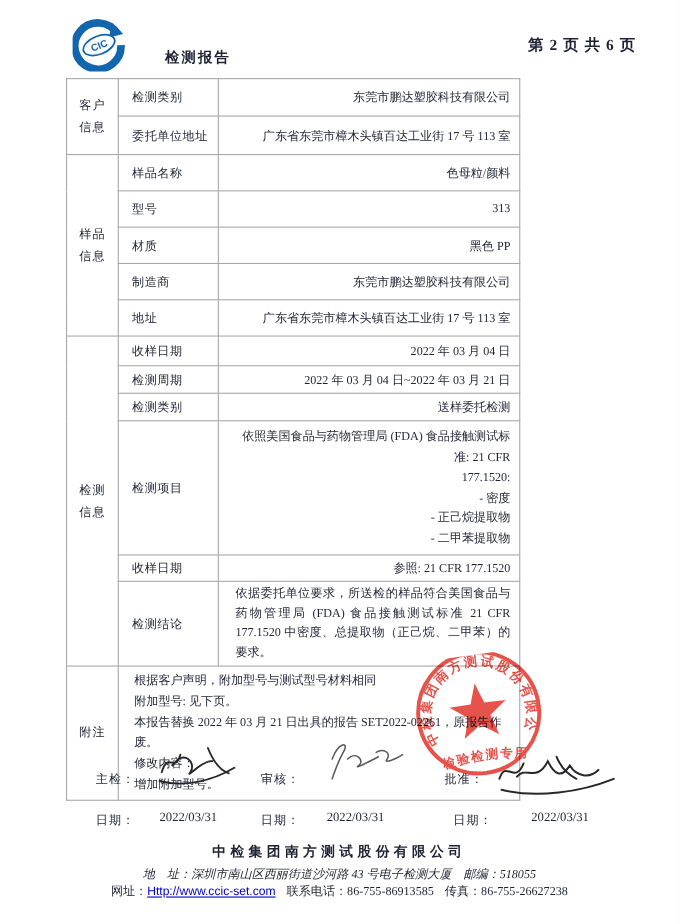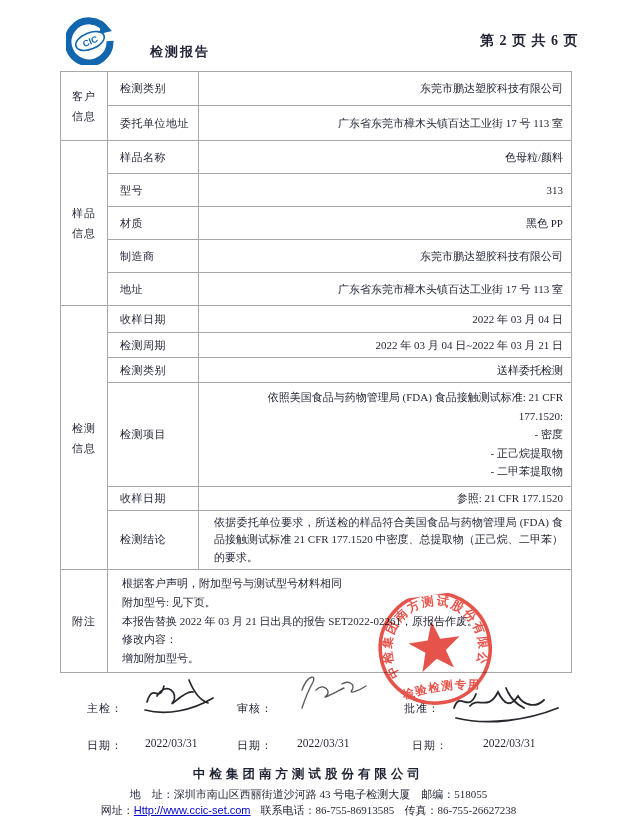--- a/index.html
+++ b/index.html
@@ -4,40 +4,40 @@
 <style>
   html,body{margin:0;padding:0;background:#e8e8e8;}
   .page{position:relative;width:617px;height:840px;background:#ffffff;margin:0 auto;
         font-family:"Liberation Serif","DejaVu Serif",serif;color:#1f2233;overflow:hidden;}
   
   .logo{position:absolute;left:66px;top:17px;width:48px;height:48px;}
   .hdr-title{position:absolute;left:150px;top:43px;font-size:13px;font-weight:bold;letter-spacing:2px;}
   .hdr-no{position:absolute;left:234px;top:32px;font-size:11.5px;font-weight:bold;}
   .hdr-page{position:absolute;left:480px;top:32px;font-size:14px;font-weight:bold;letter-spacing:1px;}
   
-  table.report{position:absolute;left:60px;top:71px;width:512px;border-collapse:collapse;
+  table.report{position:absolute;left:60px;top:71px;width:413px;border-collapse:collapse;
         font-size:11px;table-layout:fixed;}
   table.report td{border:1px solid #a8a8a8;vertical-align:middle;overflow:hidden;}
   td.group{text-align:center;white-space:pre-line;line-height:20px;letter-spacing:1px;}
   td.lbl{padding:2px 4px 2px 12px;letter-spacing:0.5px;}
   td.val{padding:2px 8px 2px 15px;text-align:right;}
   td.val.multi{white-space:pre-line;line-height:18.5px;padding-top:5px;padding-bottom:5px;vertical-align:top;}
   td.val.just{text-align:justify;line-height:17.5px;padding-top:3px;padding-bottom:3px;}
   td.notes{padding:4px 8px 4px 14px;white-space:pre-line;line-height:18.8px;vertical-align:top;}
   
   .sig-label{position:absolute;font-size:11px;letter-spacing:1px;text-align:right;}
   .sig-date-val{position:absolute;font-size:11.5px;}
   .sig-svg{position:absolute;}
   
   .stamp{position:absolute;left:371px;top:595px;width:132px;height:132px;
          transform:rotate(-8deg);opacity:0.88;mix-blend-mode:multiply;z-index:6;}
   
   .ft-company{position:absolute;left:0;top:766px;width:617px;text-align:center;
               font-size:12.5px;font-weight:bold;letter-spacing:4px;}
-  .ft-line2{position:absolute;left:0;top:787px;width:617px;text-align:center;font-size:11px;}
+  .ft-line2{position:absolute;left:0;top:787px;width:617px;text-align:center;font-size:11px;font-style:italic;}
   .ft-line3{position:absolute;left:0;top:803px;width:617px;text-align:center;font-size:11px;}
   .ft-link{color:#0000cc;text-decoration:underline;font-family:Liberation Sans, sans-serif;font-size:11px;}
   .sp{display:inline-block;width:10px;}
 </style>
 </head>
 <body>
 
 <div class="page">
 
   <svg class="logo" viewBox="0 0 48 48">

